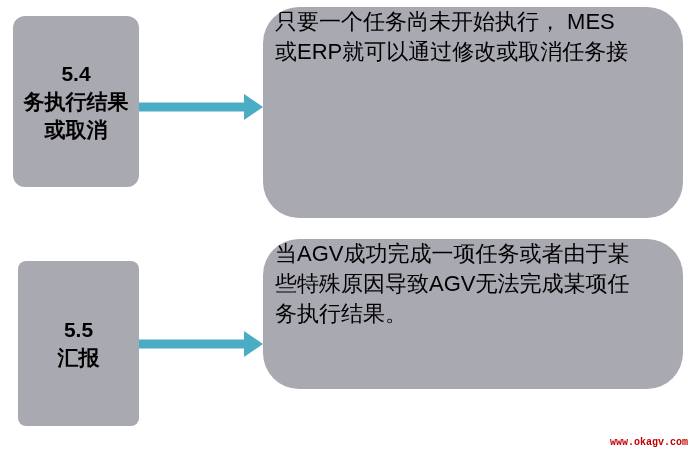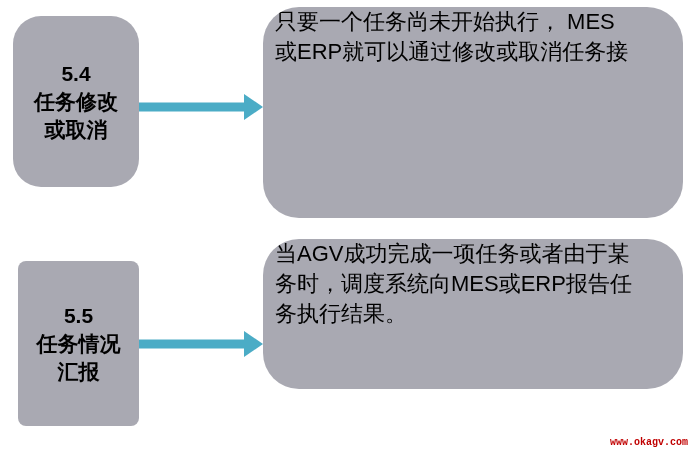--- a/index.html
+++ b/index.html
@@ -43,60 +43,59 @@
   }
   .arrow { position: absolute; }
   .watermark {
     position: absolute;
     right: 4px; bottom: 15px;
     font-family: "Liberation Mono", "DejaVu Sans Mono", monospace;
     font-weight: bold;
     font-size: 10px;
     color: #c00000;
   }
-  #step-box-1 { left: 13px;  top: 16px;  width: 126px; height: 171px; border-radius: 28px; }
+  #step-box-1 { left: 13px;  top: 16px;  width: 126px; height: 171px; border-radius: 12px; }
   #arrow-1    { left: 139px; top: 94px; }
   #desc-box-1 { left: 263px; top: 7px;   width: 420px; height: 211px; }
   #step-box-2 { left: 18px;  top: 261px; width: 121px; height: 165px; border-radius: 8px; }
   #arrow-2    { left: 139px; top: 331px; }
   #desc-box-2 { left: 263px; top: 239px; width: 420px; height: 150px; }
 </style>
 </head>
 <body>
 
 <div class="box small-box" id="step-box-1">
   <div class="title">
     <div>5.4</div>
-    <div>任务修改</div>
+    <div>务执行结果</div>
     <div>或取消</div>
   </div>
 </div>
 
 <svg class="arrow" id="arrow-1" width="124" height="26" viewBox="0 0 124 26">
   <rect x="0" y="8.5" width="107" height="9" fill="#4bacc6"></rect>
   <polygon points="105,0 124,13 105,26" fill="#4bacc6"></polygon>
 </svg>
 
 <div class="box large-box" id="desc-box-1">
   <div class="line">只要一个任务尚未开始执行， MES</div>
   <div class="line">或ERP就可以通过修改或取消任务接</div>
 </div>
 
 <div class="box small-box" id="step-box-2">
   <div class="title">
     <div>5.5</div>
-    <div>任务情况</div>
     <div>汇报</div>
   </div>
 </div>
 
 <svg class="arrow" id="arrow-2" width="124" height="26" viewBox="0 0 124 26">
   <rect x="0" y="8.5" width="107" height="9" fill="#4bacc6"></rect>
   <polygon points="105,0 124,13 105,26" fill="#4bacc6"></polygon>
 </svg>
 
 <div class="box large-box" id="desc-box-2">
   <div class="line">当AGV成功完成一项任务或者由于某</div>
-  <div class="line">务时，调度系统向MES或ERP报告任</div>
+  <div class="line">些特殊原因导致AGV无法完成某项任</div>
   <div class="line">务执行结果。</div>
 </div>
 
 <div class="watermark">www.okagv.com</div>
 
 </body></html>

